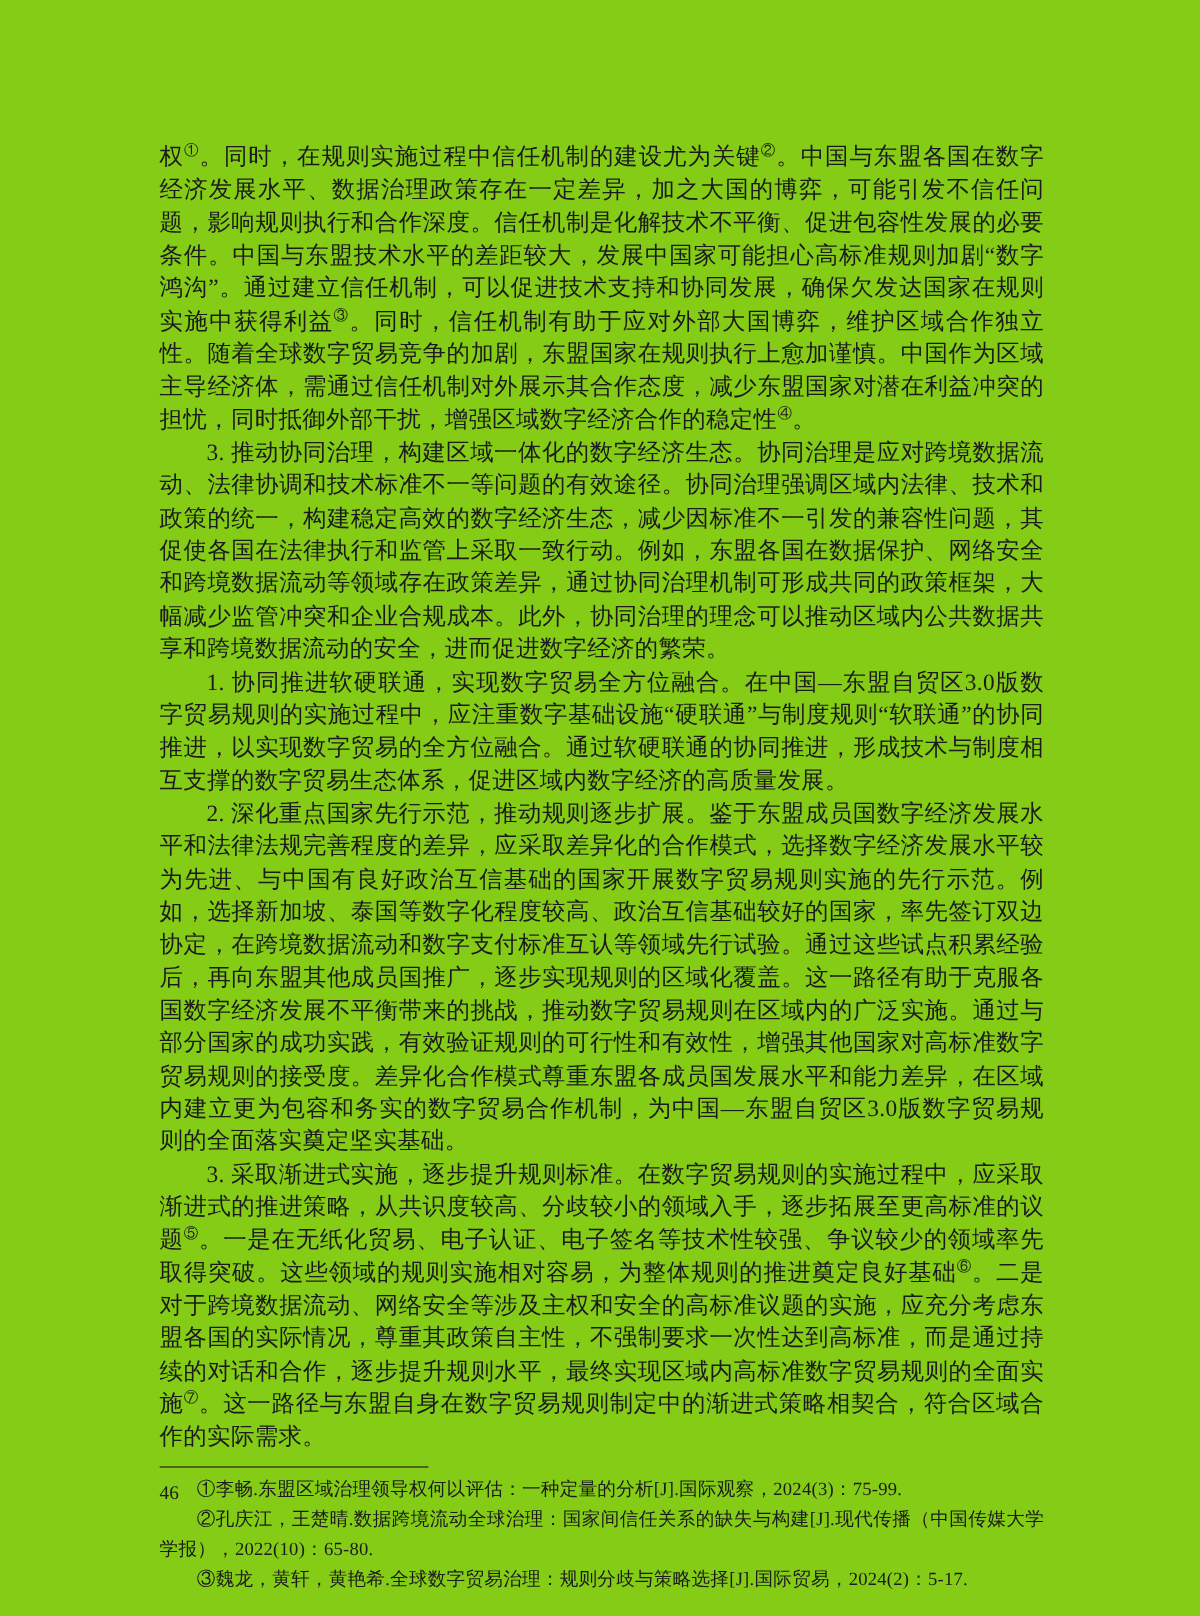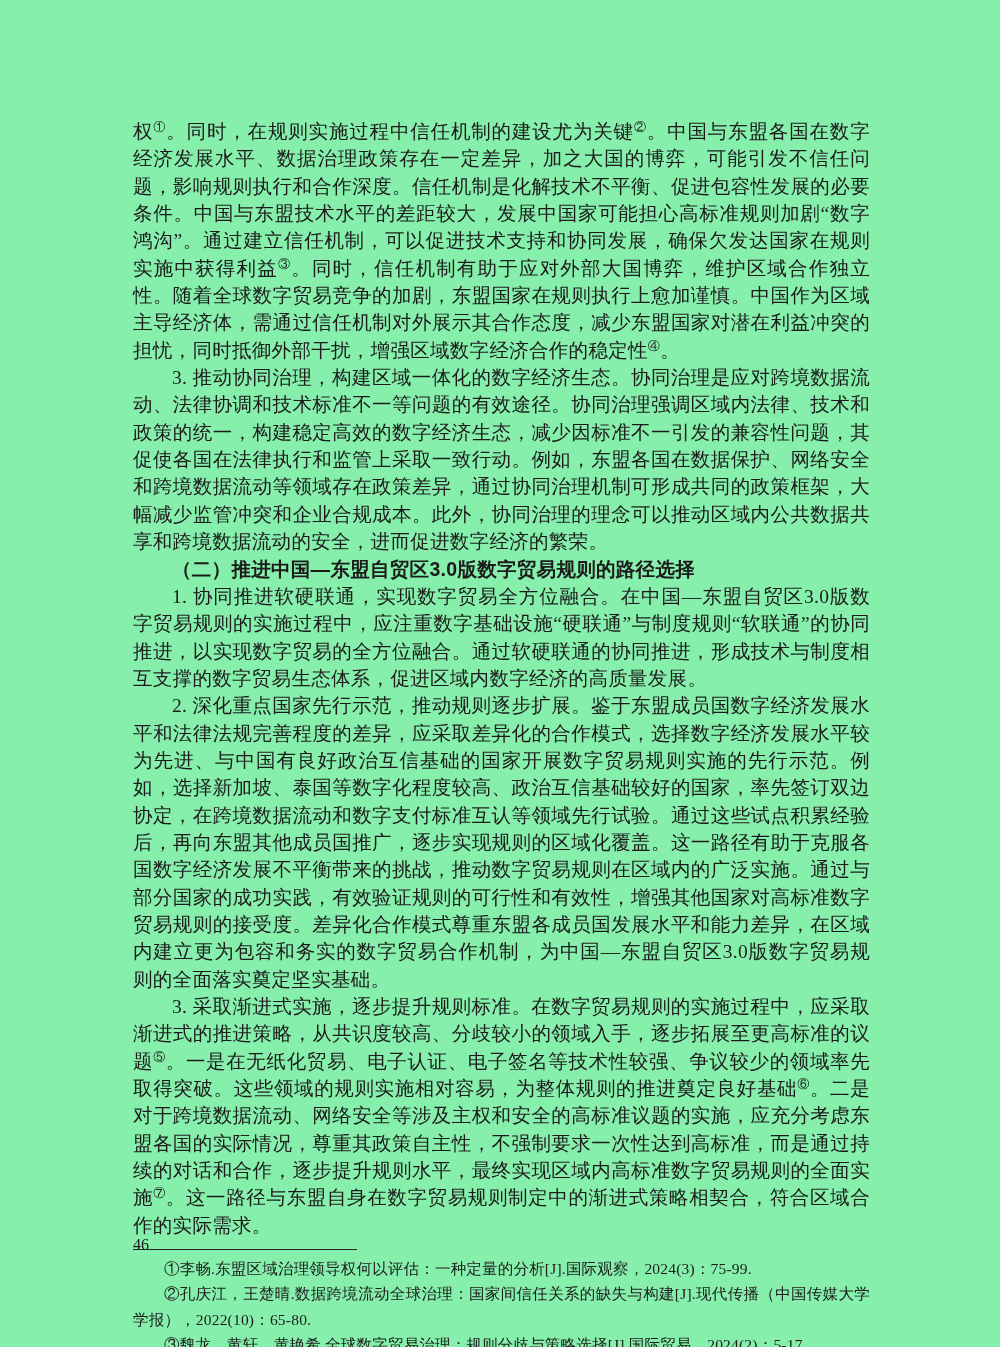--- a/index.html
+++ b/index.html
@@ -11,21 +11,21 @@
     width: 1000px;
     height: 1347px;
     position: relative;
     font-family: "Liberation Serif", "DejaVu Serif", serif;
     color: #1b1b1b;
     overflow: hidden;
   }
   .page {
     position: absolute;
     inset: 0;
-    background: #86efac;
+    background: #84cc16;
   }
   .text-column {
     position: absolute;
     left: 133px;
     top: 118px;
     width: 737px;
   }
   .body-par {
     margin: 0;
     font-size: 19.5px;
@@ -79,21 +79,20 @@
 <body>
 
 <div class="page">
 
   <div class="text-column">
 
     <p class="body-par">权<sup>①</sup>。同时，在规则实施过程中信任机制的建设尤为关键<sup>②</sup>。中国与东盟各国在数字经济发展水平、数据治理政策存在一定差异，加之大国的博弈，可能引发不信任问题，影响规则执行和合作深度。信任机制是化解技术不平衡、促进包容性发展的必要条件。中国与东盟技术水平的差距较大，发展中国家可能担心高标准规则加剧“数字鸿沟”。通过建立信任机制，可以促进技术支持和协同发展，确保欠发达国家在规则实施中获得利益<sup>③</sup>。同时，信任机制有助于应对外部大国博弈，维护区域合作独立性。随着全球数字贸易竞争的加剧，东盟国家在规则执行上愈加谨慎。中国作为区域主导经济体，需通过信任机制对外展示其合作态度，减少东盟国家对潜在利益冲突的担忧，同时抵御外部干扰，增强区域数字经济合作的稳定性<sup>④</sup>。</p>
 
     <p class="body-par indent">3. 推动协同治理，构建区域一体化的数字经济生态。协同治理是应对跨境数据流动、法律协调和技术标准不一等问题的有效途径。协同治理强调区域内法律、技术和政策的统一，构建稳定高效的数字经济生态，减少因标准不一引发的兼容性问题，其促使各国在法律执行和监管上采取一致行动。例如，东盟各国在数据保护、网络安全和跨境数据流动等领域存在政策差异，通过协同治理机制可形成共同的政策框架，大幅减少监管冲突和企业合规成本。此外，协同治理的理念可以推动区域内公共数据共享和跨境数据流动的安全，进而促进数字经济的繁荣。</p>
 
-    <h3 class="section-heading">（二）推进中国—东盟自贸区3.0版数字贸易规则的路径选择</h3>
 
     <p class="body-par indent">1. 协同推进软硬联通，实现数字贸易全方位融合。在中国—东盟自贸区3.0版数字贸易规则的实施过程中，应注重数字基础设施“硬联通”与制度规则“软联通”的协同推进，以实现数字贸易的全方位融合。通过软硬联通的协同推进，形成技术与制度相互支撑的数字贸易生态体系，促进区域内数字经济的高质量发展。</p>
 
     <p class="body-par indent">2. 深化重点国家先行示范，推动规则逐步扩展。鉴于东盟成员国数字经济发展水平和法律法规完善程度的差异，应采取差异化的合作模式，选择数字经济发展水平较为先进、与中国有良好政治互信基础的国家开展数字贸易规则实施的先行示范。例如，选择新加坡、泰国等数字化程度较高、政治互信基础较好的国家，率先签订双边协定，在跨境数据流动和数字支付标准互认等领域先行试验。通过这些试点积累经验后，再向东盟其他成员国推广，逐步实现规则的区域化覆盖。这一路径有助于克服各国数字经济发展不平衡带来的挑战，推动数字贸易规则在区域内的广泛实施。通过与部分国家的成功实践，有效验证规则的可行性和有效性，增强其他国家对高标准数字贸易规则的接受度。差异化合作模式尊重东盟各成员国发展水平和能力差异，在区域内建立更为包容和务实的数字贸易合作机制，为中国—东盟自贸区3.0版数字贸易规则的全面落实奠定坚实基础。</p>
 
     <p class="body-par indent">3. 采取渐进式实施，逐步提升规则标准。在数字贸易规则的实施过程中，应采取渐进式的推进策略，从共识度较高、分歧较小的领域入手，逐步拓展至更高标准的议题<sup>⑤</sup>。一是在无纸化贸易、电子认证、电子签名等技术性较强、争议较少的领域率先取得突破。这些领域的规则实施相对容易，为整体规则的推进奠定良好基础<sup>⑥</sup>。二是对于跨境数据流动、网络安全等涉及主权和安全的高标准议题的实施，应充分考虑东盟各国的实际情况，尊重其政策自主性，不强制要求一次性达到高标准，而是通过持续的对话和合作，逐步提升规则水平，最终实现区域内高标准数字贸易规则的全面实施<sup>⑦</sup>。这一路径与东盟自身在数字贸易规则制定中的渐进式策略相契合，符合区域合作的实际需求。</p>
 
     <div class="footnote-separator"></div>
 
     <div>

